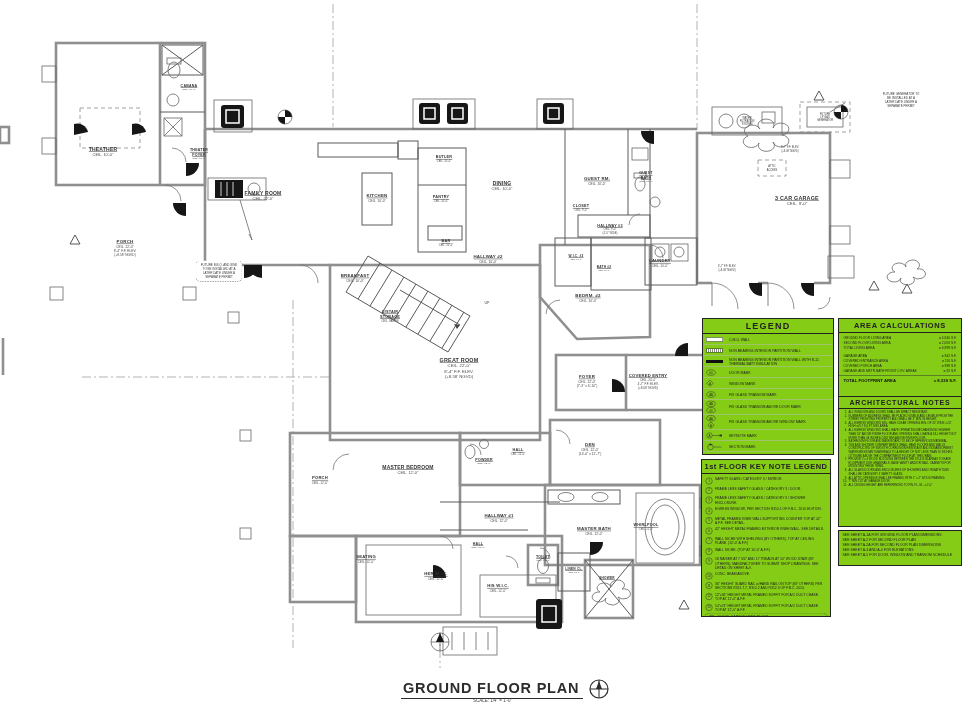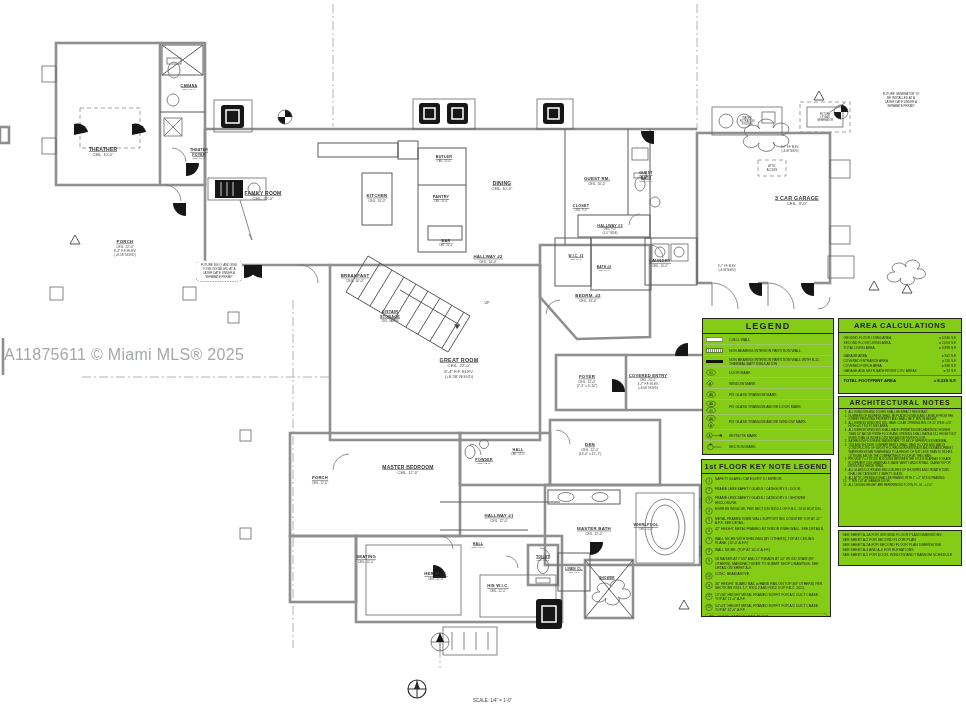--- a/index.html
+++ b/index.html
@@ -28,21 +28,21 @@
   #legend-box{left:702px;top:318px;width:132px;height:137px;}
   #legend-box .panel-title{font-size:9px;padding:2px 0;letter-spacing:1.2px;}
   #legend-rows{width:200%;transform:scale(.5);}
   .lg-row{display:flex;align-items:center;border-bottom:.6px solid #bbb;padding:1px 6px;min-height:19px;}
   .lg-sym{flex:0 0 46px;display:flex;align-items:center;justify-content:flex-start;}
   .lg-txt{font-size:7px;line-height:1.12;color:#222;}
   .sym-rect{width:34px;height:8px;border:1px solid #333;display:inline-block;box-sizing:border-box;}
   .sym-cmu{background:#fff}
   .sym-part{background:repeating-linear-gradient(90deg,#888 0 2px,#fff 2px 4px)}
   .sym-ins{background:#111;border-color:#111;height:6px}
-  #area-box{left:838px;top:318px;width:124px;height:76px;}
+  #area-box{left:838px;top:318px;width:124px;height:89px;}
   #area-box .panel-title{font-size:7.5px;padding:2px 0;letter-spacing:.6px;}
   #area-rows{width:200%;transform:scale(.5);padding:4px 0 0 0;}
   .ar-row{display:flex;justify-content:space-between;font-size:6.5px;line-height:1.5;padding:0 9px;color:#222;}
   .ar-row.gap{margin-top:7px;}
   .ar-total{display:flex;justify-content:space-between;font-size:8.5px;font-weight:bold;
             border-top:1px solid #333;margin-top:6px;padding:3px 9px 0 9px;color:#111;}
   #notes-box{left:838px;top:396px;width:124px;height:131px;}
   #notes-box .panel-title{font-size:7px;padding:2px 0;letter-spacing:.8px;}
   #notes-rows{width:250%;transform:scale(.4);padding:3px 0;}
   .an-item{display:flex;font-size:7px;line-height:1.3;padding:0 8px;color:#222;}
@@ -399,21 +399,20 @@
 SYSTEM</div>
       <div class="annot" style="left: 772px; top: 168px; font-size: 5.2px;">ATTIC
 ACCESS</div>
       <div class="annot" style="left: 487px; top: 303px; font-size: 7.2px;">UP</div>
       <div class="annot" style="left: 790px; top: 149px; font-size: 5.2px;">6'-7" F.F. ELEV.
 (+8.08' NGVD)</div>
       <div class="annot" style="left: 727px; top: 268px; font-size: 5.2px;">6'-7" F.F. ELEV.
 (+8.08' NGVD)</div>
     </div>
 
-  <div id="watermark">A11875611 © Miami MLS® 2025</div>
 
   <div id="legend-box" class="panel">
     <div class="panel-title">LEGEND</div>
     <div id="legend-rows" class="zwrap">
         <div class="lg-row">
           <div class="lg-sym">
             <span class="sym-rect sym-cmu"></span>
           </div>
           <div class="lg-txt">C.M.U. WALL</div>
         </div>
@@ -665,20 +664,21 @@
           <div class="kn-txt">14"x74" HEIGHT METAL FRAMED SOFFIT FOR A/C DUCT CHASE. TOP AT 12'-0" A.F.F.</div>
         </div>
         <div class="kn-row oval">
           <div class="kn-num">14</div>
           <div class="kn-txt">60 S.IN. GARAGE VENT. BLOCK.</div>
         </div>
       </div>
   </div>
 
   <div id="title-block">
+    <span id="plan-title">GROUND FLOOR PLAN</span>
     <span id="plan-scale">SCALE: 1/4" = 1'-0"</span>
     <svg id="north-arrow" width="22" height="22" viewBox="0 0 22 22">
       <circle cx="11" cy="11" r="9" fill="none" stroke="#2c2c2c" stroke-width="1.2"></circle>
       <line x1="2" y1="11" x2="20" y2="11" stroke="#2c2c2c" stroke-width="1"></line>
       <line x1="11" y1="2" x2="11" y2="20" stroke="#2c2c2c" stroke-width="1"></line>
       <path d="M11,3 L14,11 H8 Z" fill="#2c2c2c"></path>
     </svg>
   </div>
 
 </div>

